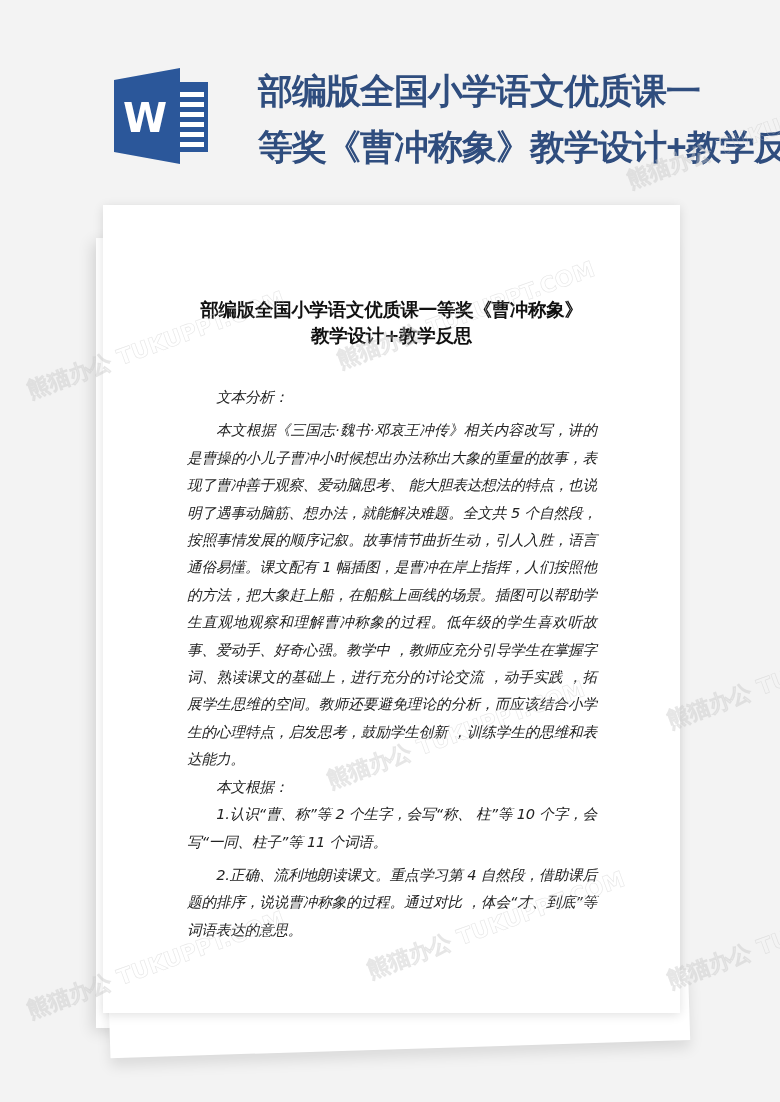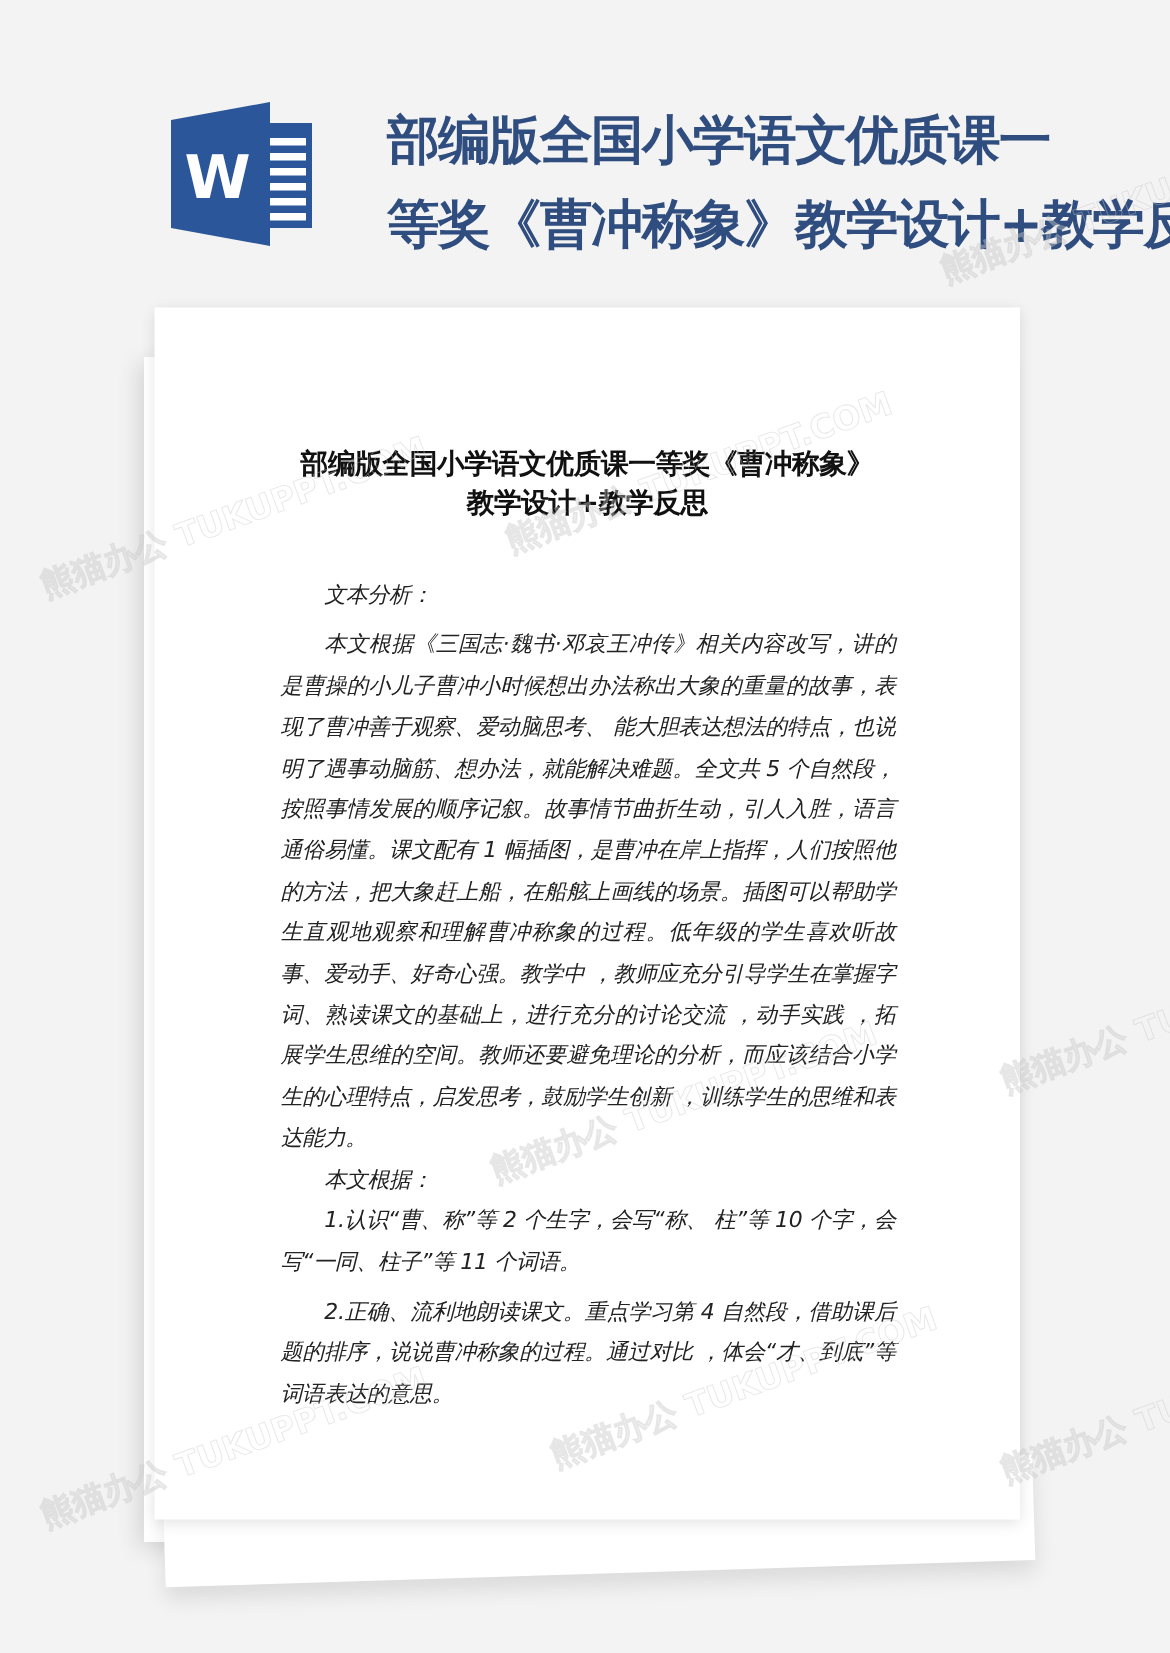--- a/index.html
+++ b/index.html
@@ -29,21 +29,21 @@
       left: 258px; top: 66px;
       width: 520px;
       color: #2f4d7e;
       font-family: "DejaVu Serif", "Liberation Serif", serif;
       font-weight: bold;
       font-size: 35px;
       line-height: 56px;
       letter-spacing: -1px;
       white-space: nowrap;
     }
-    .header-title .line { display: block; }
+    .header-title .line { display: block; font-family: Liberation Mono, monospace; }
 
     .page-back-2 {
       position: absolute;
       left: 96px; top: 238px;
       width: 580px; height: 790px;
       background: #ffffff;
       box-shadow: -4px 4px 14px rgba(0,0,0,0.12);
     }
     .page-back-1 {
       position: absolute;

